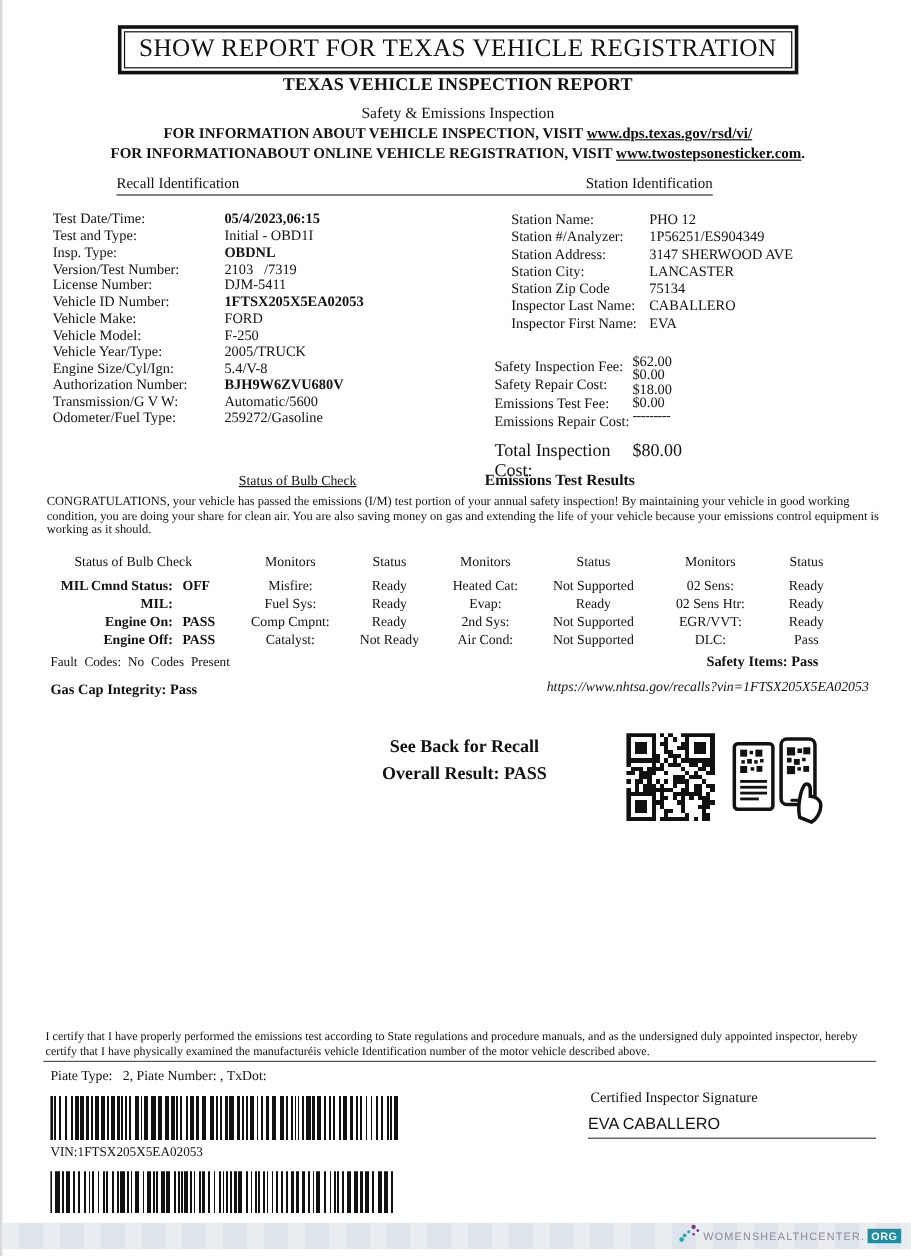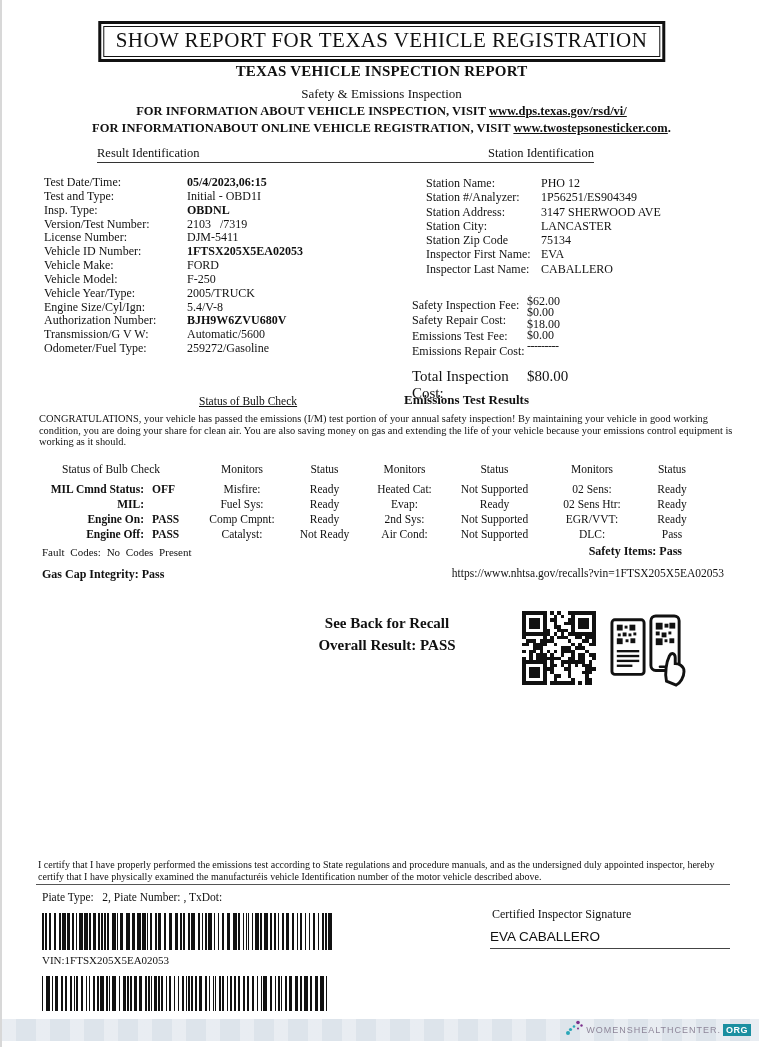--- a/index.html
+++ b/index.html
@@ -45,21 +45,21 @@
             grid-template-columns:115px 45px 90px 75px 85px 95px 100px 60px;}
   .mon-grid > div{height:15px;line-height:15px;text-align:center;}
   .mg-hdr{margin-bottom:5px;}
   .mg-bulbhdr{text-align:left !important;padding-left:25px;}
   .mg-blab{font-weight:bold;text-align:right !important;padding-right:8px;}
   .mg-bval{font-weight:bold;text-align:left !important;}
   
   .faults{top:546px;left:40px;font-size:11px;word-spacing:3px;}
   .safety-items{top:544px;left:520px;width:160px;text-align:right;font-weight:bold;font-size:12px;}
   .gascap{top:567px;left:40px;font-weight:bold;font-size:12px;}
-  .recall-url{top:567px;left:418px;width:304px;text-align:right;font-size:11.5px;color:#111;text-decoration:none;}
+  .recall-url{top:567px;left:418px;width:304px;text-align:right;font-size:11.5px;color:#111;text-decoration:none;font-style:italic;}
   
   .overall{top:613px;left:280px;width:210px;text-align:center;font-weight:bold;font-size:15px;line-height:21.5px;}
   .qr-box{top:611px;left:520px;width:74px;height:74px;}
   .phone-icon{top:613px;left:606px;width:78px;height:74px;}
   
   .cert{top:859px;left:36px;width:696px;font-size:10px;line-height:11.8px;}
   .cert-rule{top:884px;left:34px;width:694px;border-top:1px solid #555;}
   .plate-line{top:891px;left:40px;font-size:11.5px;white-space:pre;}
   .barcode{left:40px;width:292px;height:37px;}
   .bc1{top:913px;} .bc2{top:976px;height:35px;}
@@ -91,21 +91,21 @@
   <div class="abs subtitle">Safety &amp; Emissions Inspection</div>
 
   <div class="abs infoline info1">
     <span>FOR INFORMATION ABOUT VEHICLE INSPECTION, VISIT </span><span class="doclink">www.dps.texas.gov/rsd/vi/</span>
   </div>
   <div class="abs infoline info2">
     <span>FOR INFORMATIONABOUT ONLINE VEHICLE REGISTRATION, VISIT </span><span class="doclink">www.twostepsonesticker.com</span><span>.</span>
   </div>
 
   <div class="abs sec-underline">
-    <span>Result Identification</span>
+    <span>Recall Identification</span>
     <span>Station Identification</span>
   </div>
 
   <div class="abs veh">
     <div class="kv-row">
         <span class="lab">Test Date/Time:</span>
         <span class="val bold">05/4/2023,06:15</span>
       </div>
     <div class="kv-row">
         <span class="lab">Test and Type:</span>
@@ -172,26 +172,26 @@
       </div>
     <div class="kv-row">
         <span class="lab">Station City:</span>
         <span class="val">LANCASTER</span>
       </div>
     <div class="kv-row">
         <span class="lab">Station Zip Code</span>
         <span class="val">75134</span>
       </div>
     <div class="kv-row">
+        <span class="lab">Inspector Last Name:</span>
+        <span class="val">CABALLERO</span>
+      </div>
+    <div class="kv-row">
         <span class="lab">Inspector First Name:</span>
         <span class="val">EVA</span>
-      </div>
-    <div class="kv-row">
-        <span class="lab">Inspector Last Name:</span>
-        <span class="val">CABALLERO</span>
       </div>
   </div>
 
   <div class="abs fees-labels">
     <div>Safety Inspection Fee:</div>
     <div>Safety Repair Cost:</div>
     <div>Emissions Test Fee:</div>
     <div>Emissions Repair Cost:</div>
   </div>
   <div class="abs fees-values">

